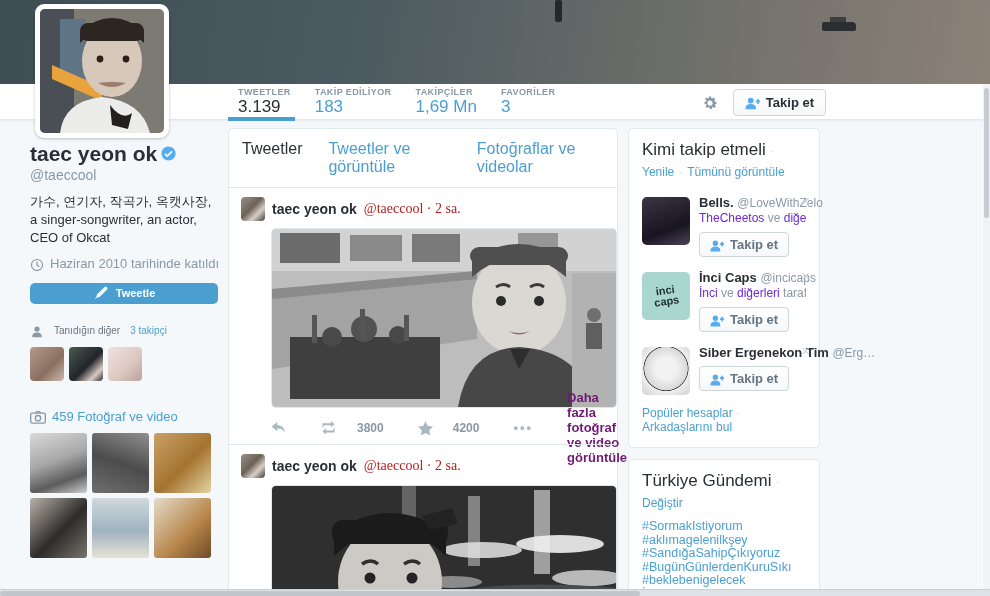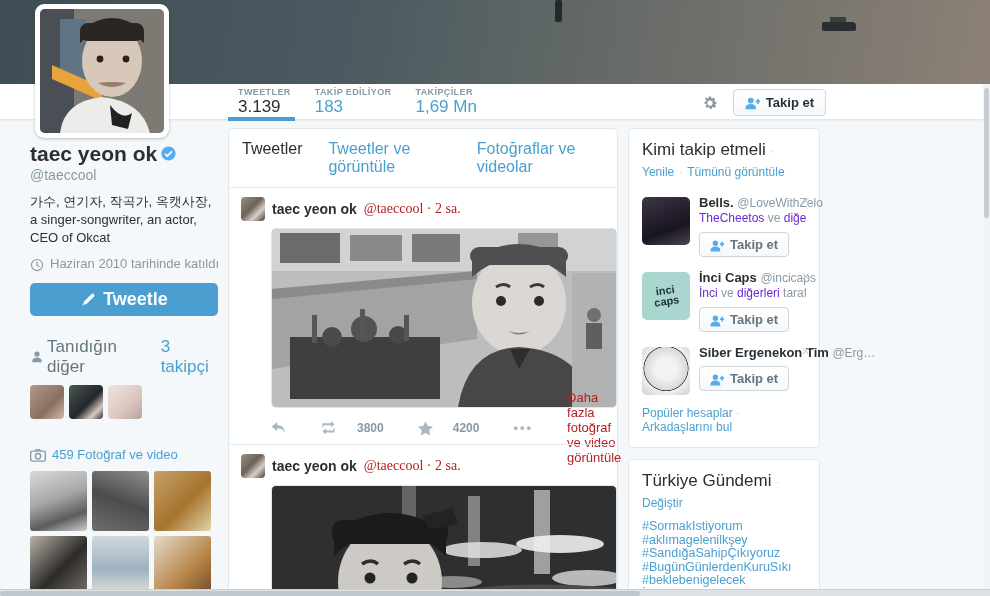--- a/index.html
+++ b/index.html
@@ -31,23 +31,23 @@
   
   .avatar-big { position:absolute; left:35px; top:4px; width:134px; height:134px; background:#fff;
     border-radius:9px; box-shadow:0 1px 3px rgba(0,0,0,.25); padding:5px; cursor:pointer; }
   .avatar-big svg { width:124px; height:124px; border-radius:5px; display:block; }
   .leftcol { position:absolute; left:30px; top:140px; width:192px; }
   .p-name { font-size:21px; font-weight:bold; color:#292f33; line-height:24px; cursor:pointer; }
   .badge { display:inline-block; vertical-align:2px; margin-left:3px; }
   .p-handle { font-size:14px; color:#8899a6; margin-top:1px; }
   .p-bio { font-size:13px; line-height:18px; color:#292f33; margin-top:10px; }
   .p-joined { font-size:13px; color:#8899a6; margin-top:9px; display:flex; align-items:center; gap:6px; }
-  .btn-tweet { margin-top:11px; width:188px; height:33px; background:#4a9fd0; border:none; border-radius:5px;
-    color:#fff; font-size:18px; font-weight:bold; display:flex; align-items:center; justify-content:center; gap:7px; cursor:pointer; }
-  .known { margin-top:21px; font-size:17px; color:#66757f; display:flex; align-items:center; gap:3px; }
+  .btn-tweet { margin-top:11px; width:188px; height:21px; background:#4a9fd0; border:none; border-radius:5px;
+    color:#fff; font-size:11px; font-weight:bold; display:flex; align-items:center; justify-content:center; gap:7px; cursor:pointer; }
+  .known { margin-top:21px; font-size:10px; color:#66757f; display:flex; gap:10px; }
   .known a { color:#4a9fd0; text-decoration:none; cursor:pointer; }
   .known-avatars { margin-top:8px; display:flex; gap:5px; }
   .known-avatars .fa { width:34px; height:34px; border-radius:4px; cursor:pointer; }
   .media-link { margin-top:28px; font-size:13px; color:#4a9fd0; display:flex; align-items:center; gap:6px; cursor:pointer; }
   .photo-grid { margin-top:9px; display:grid; grid-template-columns:repeat(3,57px); gap:5px; }
   .photo-grid .ph { width:57px; height:60px; border-radius:3px; cursor:pointer; }
 
   
   .maincol { position:absolute; left:228px; top:128px; width:390px; background:#fff;
     border:1px solid #e1e8ed; border-radius:5px; }
@@ -60,21 +60,21 @@
   .tw-avatar { width:24px; height:24px; border-radius:4px; flex:0 0 24px; cursor:pointer;
     background:linear-gradient(135deg,#9a8f86 0%,#6d6257 45%,#d8cfc6 70%,#3e3a36 100%); }
   .tw-name { font-weight:bold; color:#292f33; cursor:pointer; }
   .tw-meta { color:#b91c1c;font-family:Liberation Serif, serif; }
   .tw-photo { margin:7px 0 0 30px; width:346px; border:1px solid #e1e8ed; border-radius:5px; overflow:hidden; cursor:pointer; }
   .tw-photo svg { display:block; }
   .tw-actions { margin:3px 0 0 30px; height:33px; display:flex; align-items:center; }
   .act { display:flex; align-items:center; gap:20px; margin-right:34px; cursor:pointer; color:#aab8c2; }
   .act .cnt { font-size:12px; font-weight:bold; color:#8899a6; }
   .act.more { letter-spacing:2px; font-weight:bold; font-size:13px; }
-  .more-photos { margin-left:auto; font-size:13px; color:#b91c1c; text-decoration:none; cursor:pointer; }
+  .more-photos { margin-left:auto; font-size:13px; color:#701a75; text-decoration:none; cursor:pointer;font-weight:bold; }
 
   
   .rightcol { position:absolute; left:628px; top:128px; width:192px; }
   .card { background:#fff; border:1px solid #e1e8ed; border-radius:5px; padding:11px 13px 13px; margin-bottom:11px; }
   .card-title { font-size:17px; color:#292f33; }
   .card-title-row { line-height:19px; }
   .mini-link { font-size:12px; color:#4a9fd0; text-decoration:none; cursor:pointer; }
   .dot-sep { color:#ccd6dd; font-size:12px; }
   .sug { position:relative; margin-top:13px; min-height:48px; padding-left:57px; }
   .sug-avatar { position:absolute; left:0; top:2px; width:48px; height:48px; border-radius:5px; cursor:pointer;
@@ -115,20 +115,24 @@
         <span class="stat-label">TWEETLER</span>
         <span class="stat-value">3.139</span>
       </a>
       <a class="stat">
         <span class="stat-label">TAKİP EDİLİYOR</span>
         <span class="stat-value">183</span>
       </a>
       <a class="stat">
         <span class="stat-label">TAKİPÇİLER</span>
         <span class="stat-value">1,69 Mn</span>
+      </a>
+      <a class="stat">
+        <span class="stat-label">FAVORİLER</span>
+        <span class="stat-value">3</span>
       </a>
     </div>
     <div class="bar-actions">
       <span class="gear">
         <svg width="18" height="18" viewBox="0 0 24 24" fill="#8899a6">
             <path d="M12 8.5A3.5 3.5 0 1 0 12 15.5 3.5 3.5 0 1 0 12 8.5zm9.4 5.2l-2.2-.4a7.3 7.3 0 0 1-.6 1.5l1.3 1.8-1.9 1.9-1.8-1.3c-.5.3-1 .5-1.5.6l-.4 2.2h-2.6l-.4-2.2c-.5-.1-1-.3-1.5-.6l-1.8 1.3-1.9-1.9 1.3-1.8c-.3-.5-.5-1-.6-1.5l-2.2-.4v-2.6l2.2-.4c.1-.5.3-1 .6-1.5L5.1 6.6 7 4.7l1.8 1.3c.5-.3 1-.5 1.5-.6l.4-2.2h2.6l.4 2.2c.5.1 1 .3 1.5.6l1.8-1.3 1.9 1.9-1.3 1.8c.3.5.5 1 .6 1.5l2.2.4v2.4z"></path>
           </svg>
       </span>
       <button class="btn-follow-top">
         <span>

